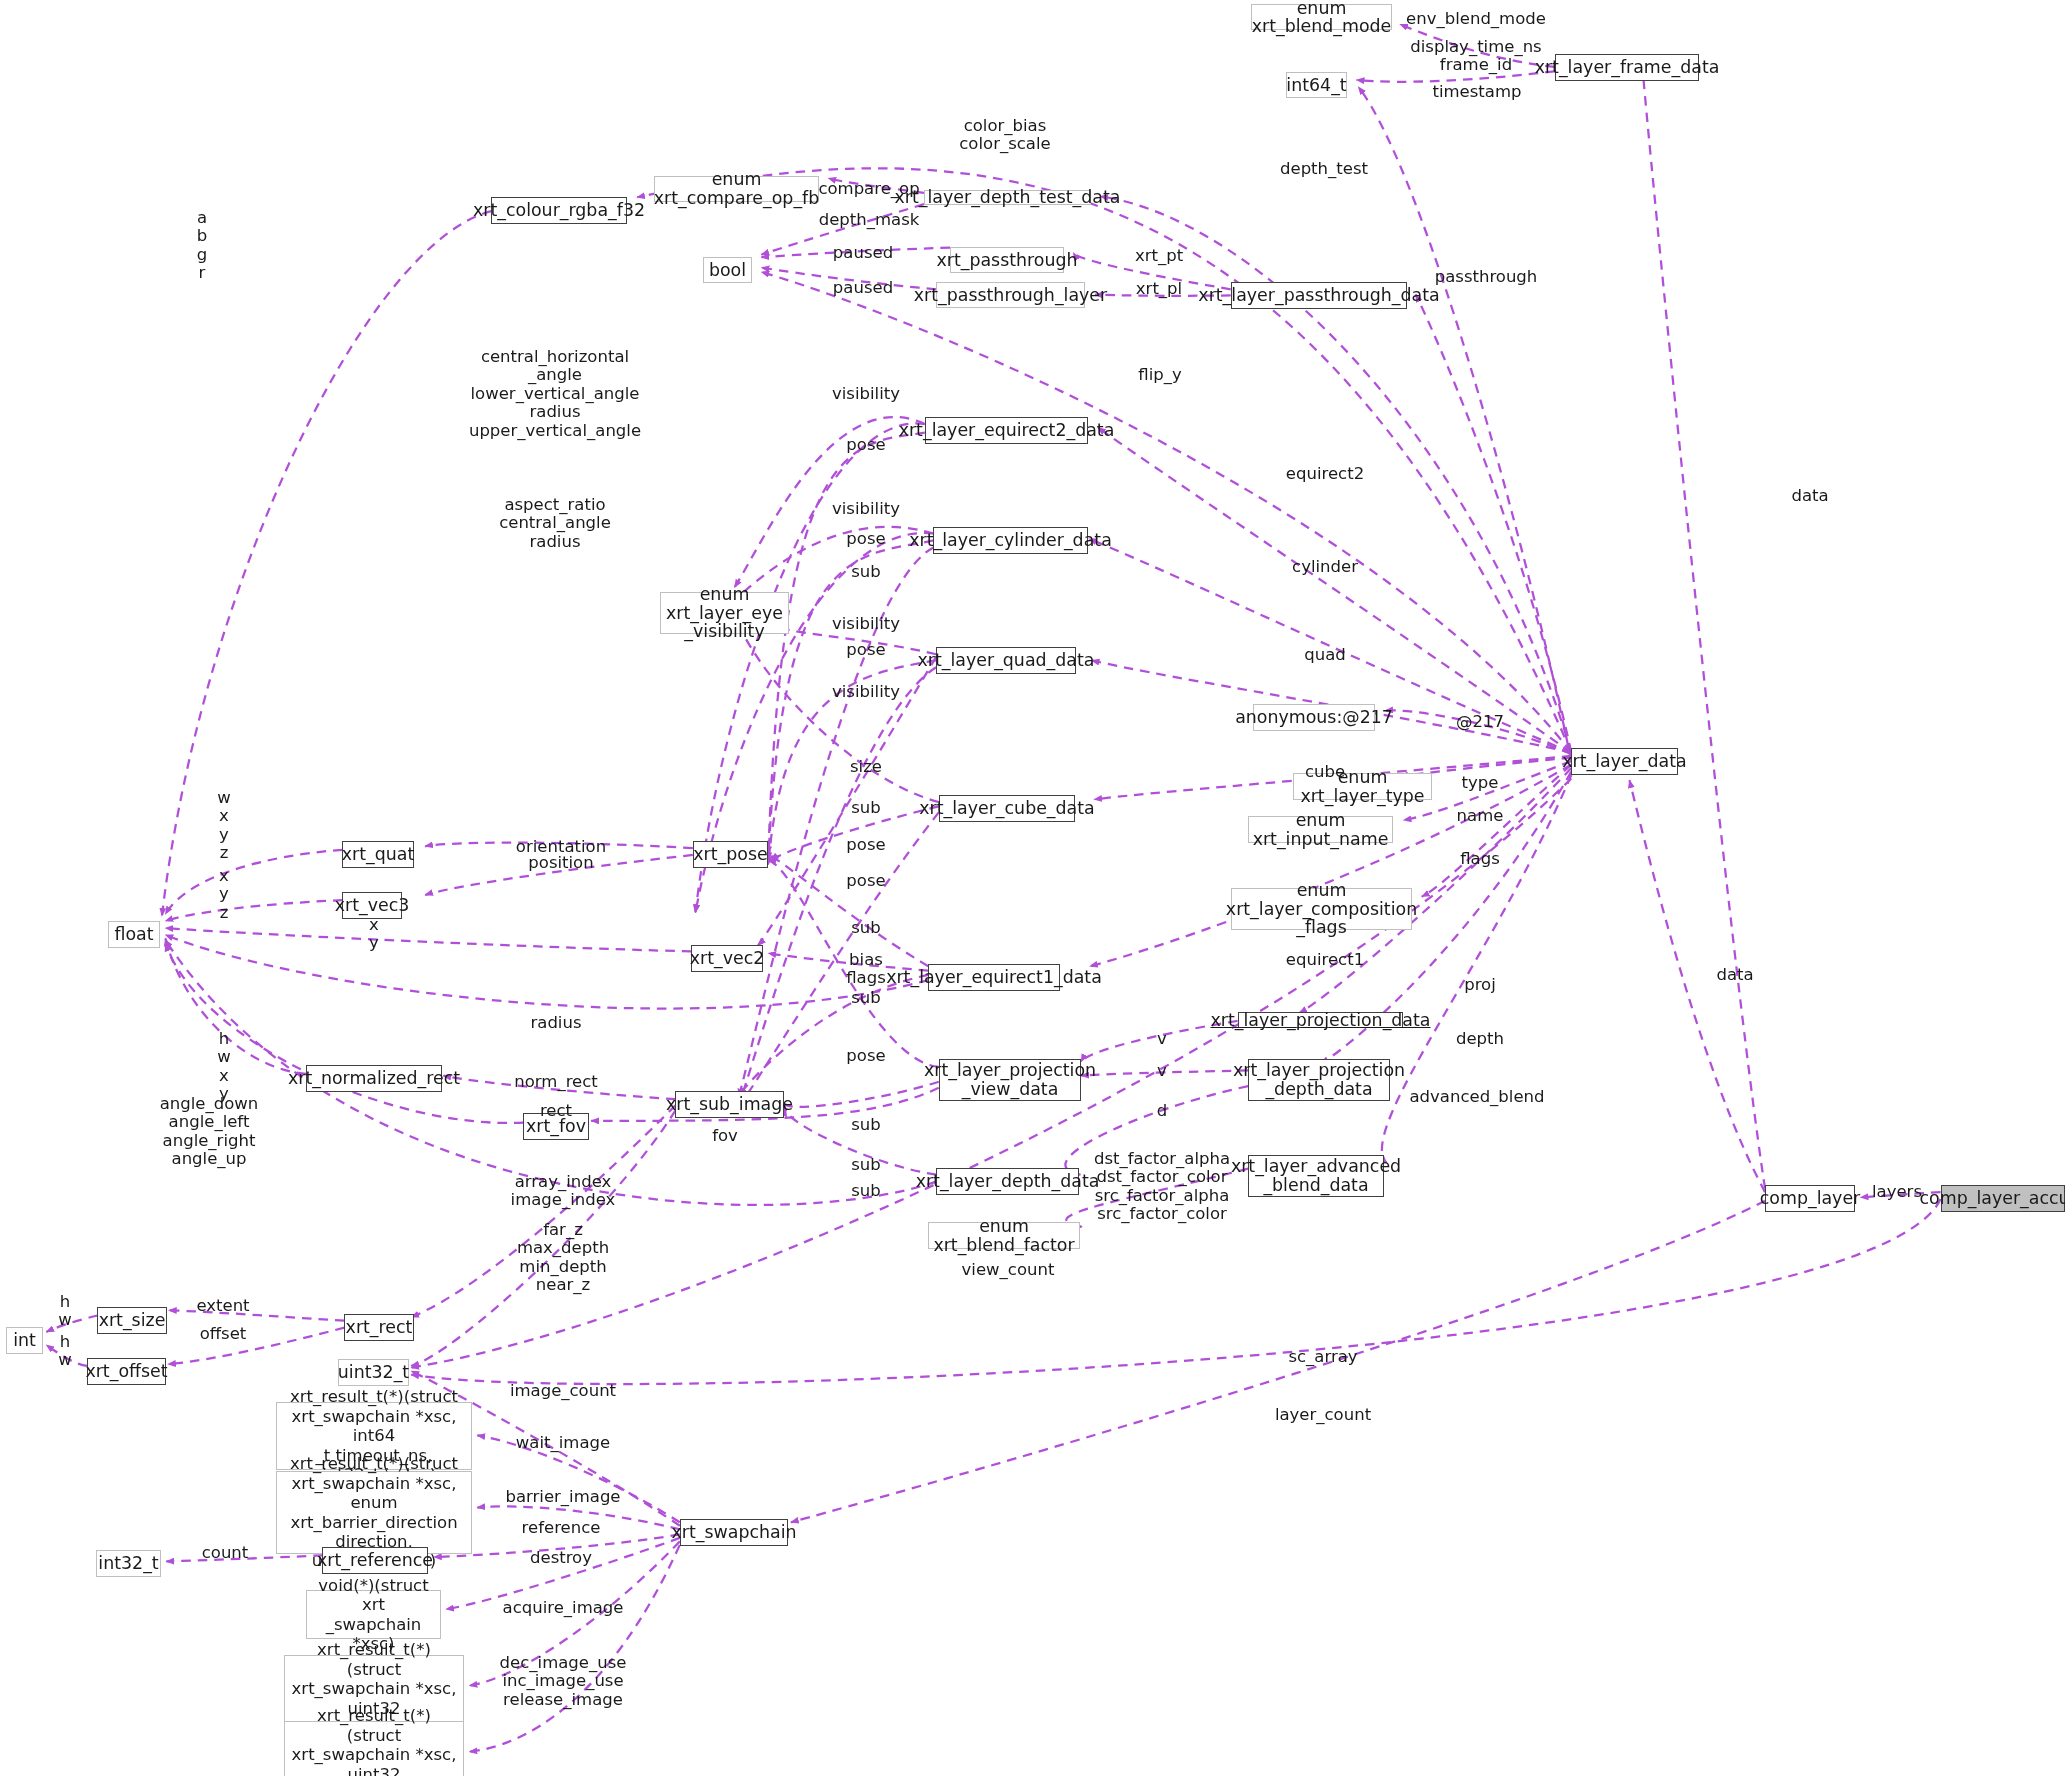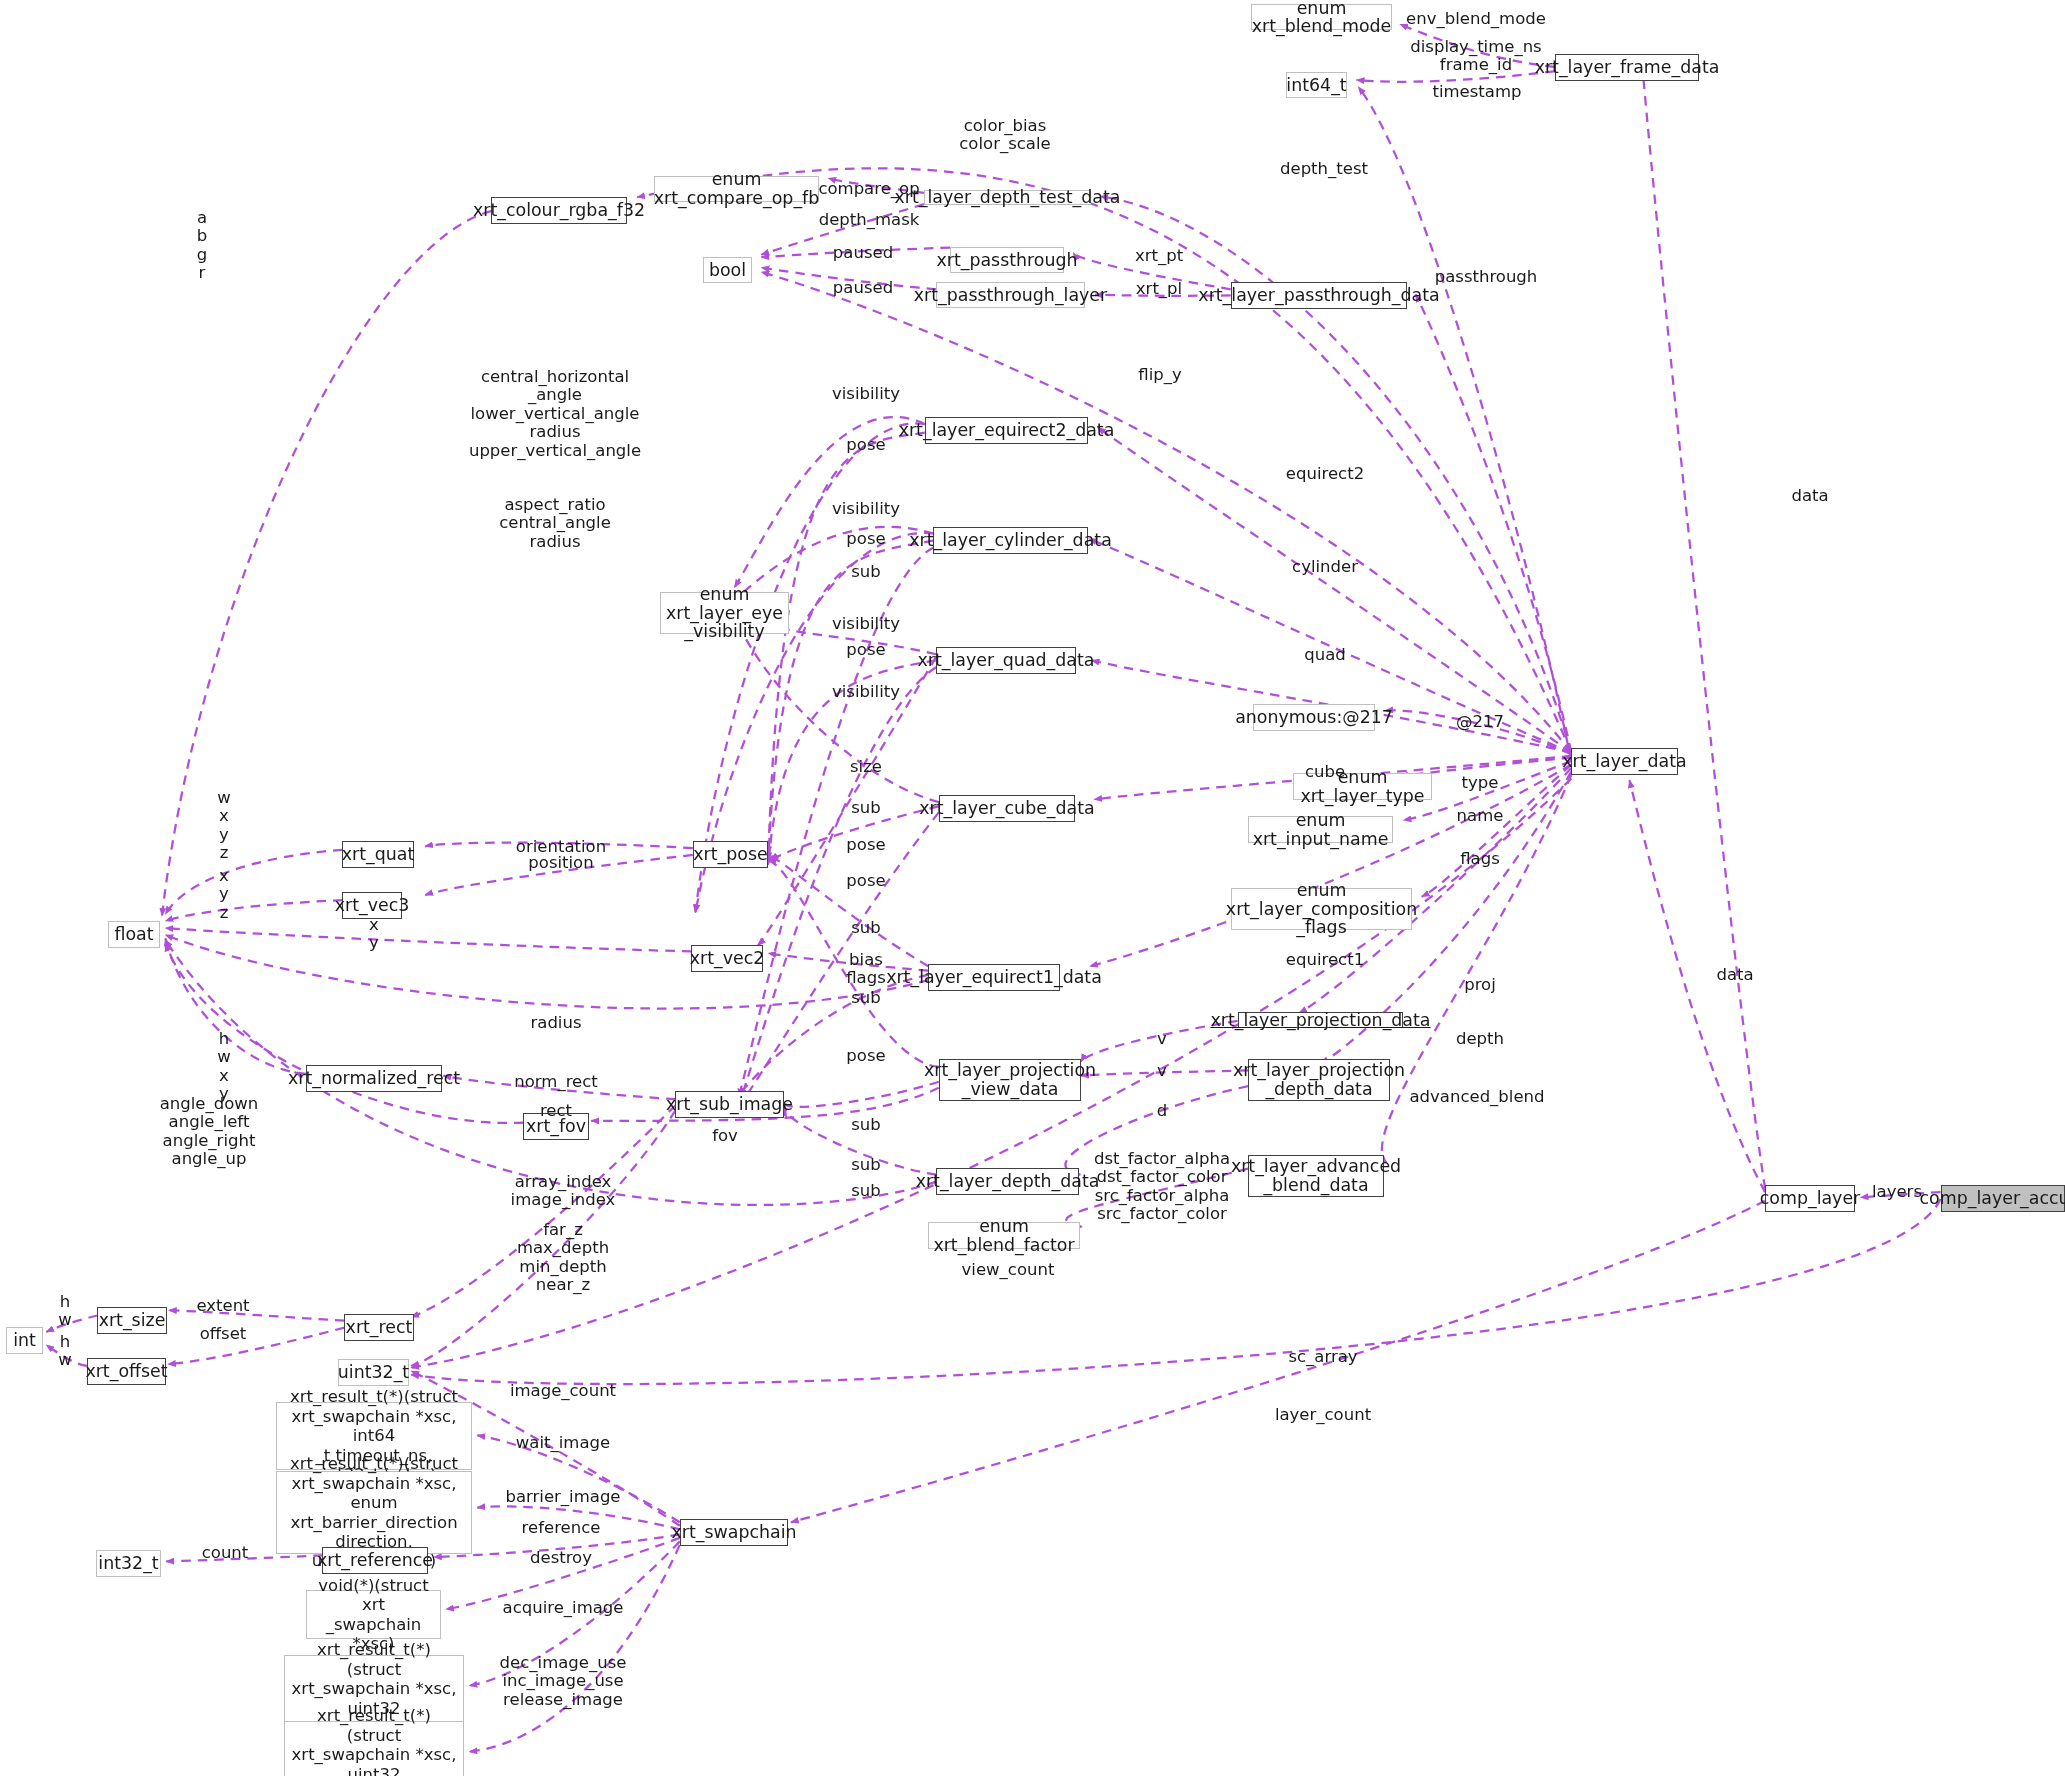--- a/index.html
+++ b/index.html
@@ -252,21 +252,21 @@
 b
 g
 r</div>
     <div class="edge-label" style="left: 869px; top: 220px;">depth_mask</div>
     <div class="edge-label" style="left: 863px; top: 253px;">paused</div>
     <div class="edge-label" style="left: 863px; top: 288px;">paused</div>
     <div class="edge-label" style="left: 1159px; top: 256px;">xrt_pt</div>
     <div class="edge-label" style="left: 1159px; top: 289px;">xrt_pl</div>
     <div class="edge-label" style="left: 1486px; top: 277px;">passthrough</div>
     <div class="edge-label" style="left: 1160px; top: 375px;">flip_y</div>
-    <div class="edge-label" style="left: 555px; top: 394px; margin-top: 20px;">central_horizontal
+    <div class="edge-label" style="left: 555px; top: 394px;">central_horizontal
 _angle
 lower_vertical_angle
 radius
 upper_vertical_angle</div>
     <div class="edge-label" style="left: 866px; top: 394px;">visibility</div>
     <div class="edge-label" style="left: 866px; top: 445px;">pose</div>
     <div class="edge-label" style="left: 1325px; top: 474px;">equirect2</div>
     <div class="edge-label" style="left: 555px; top: 524px;">aspect_ratio
 central_angle
 radius</div>

